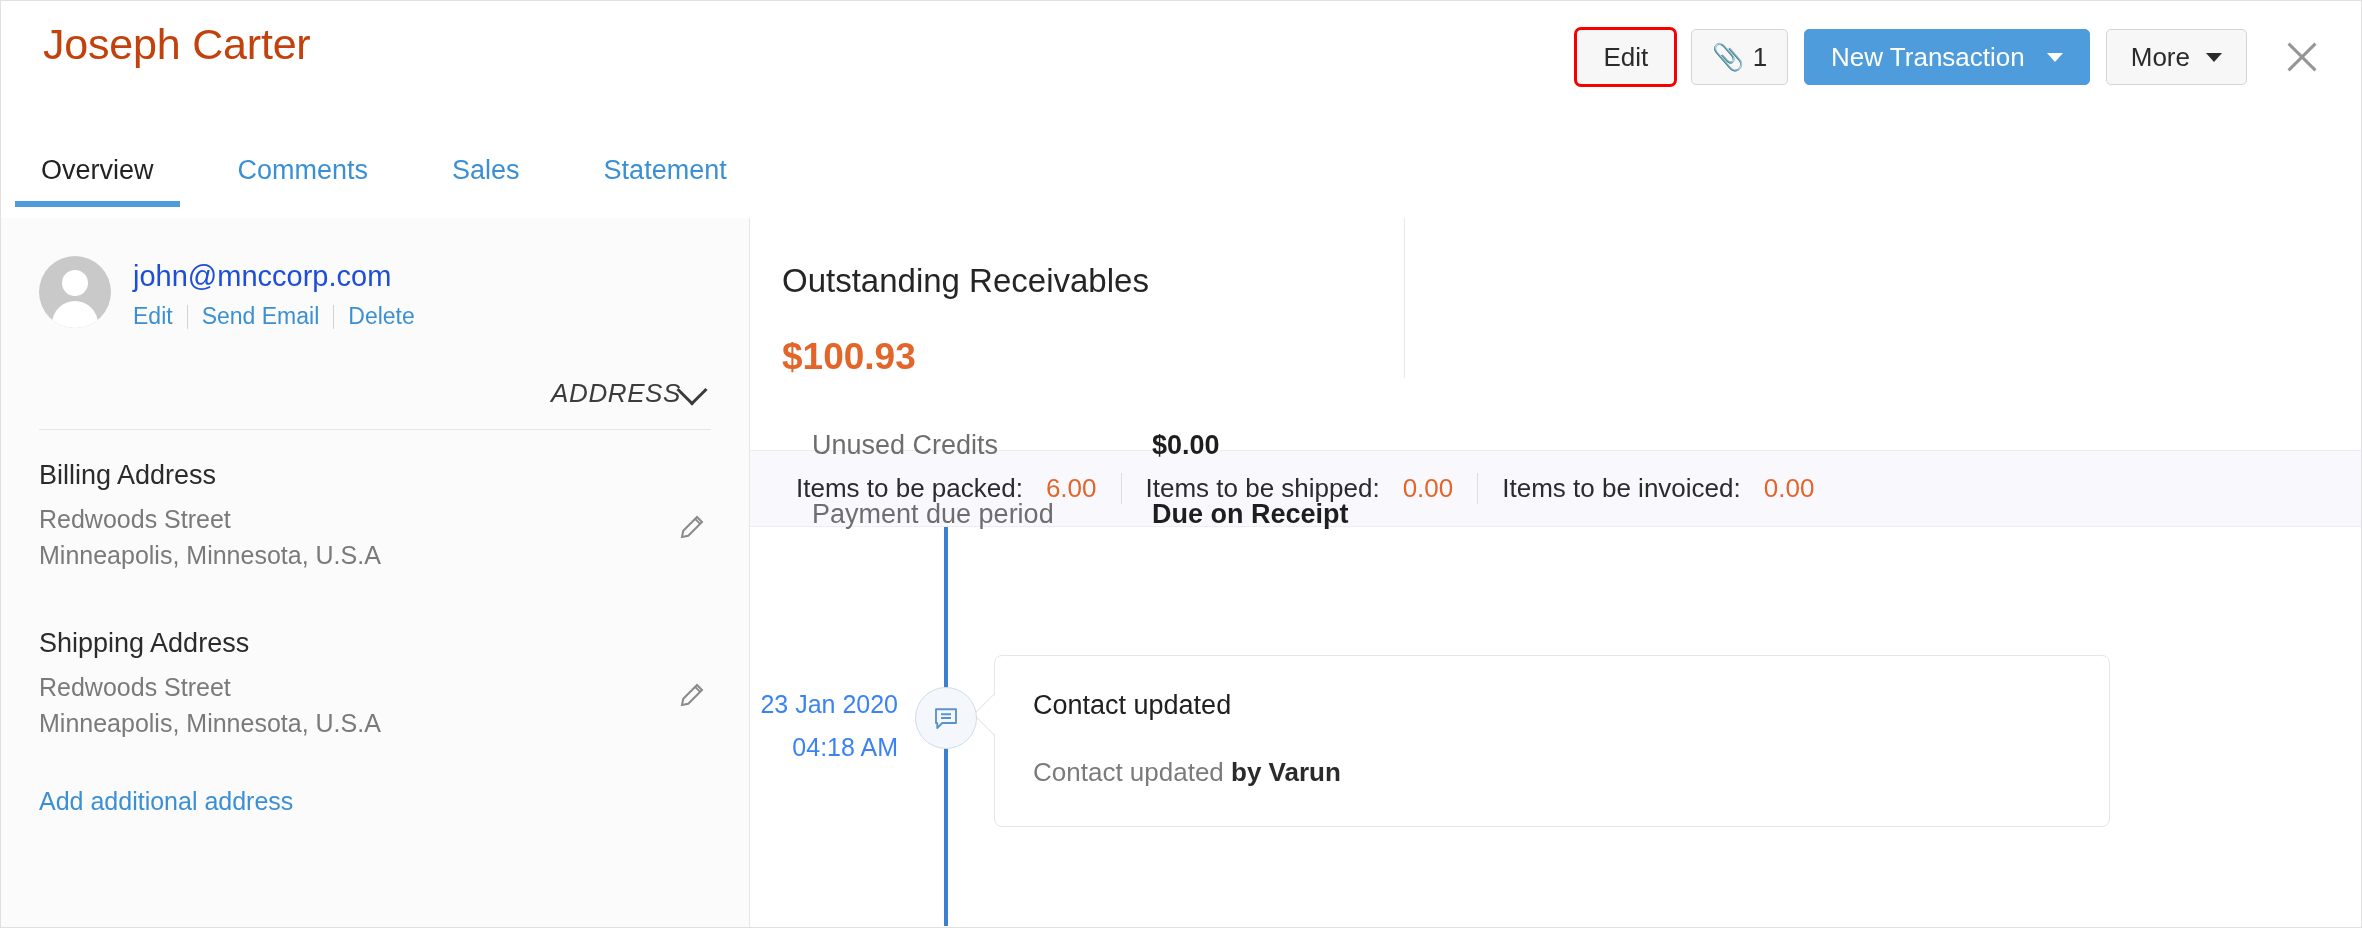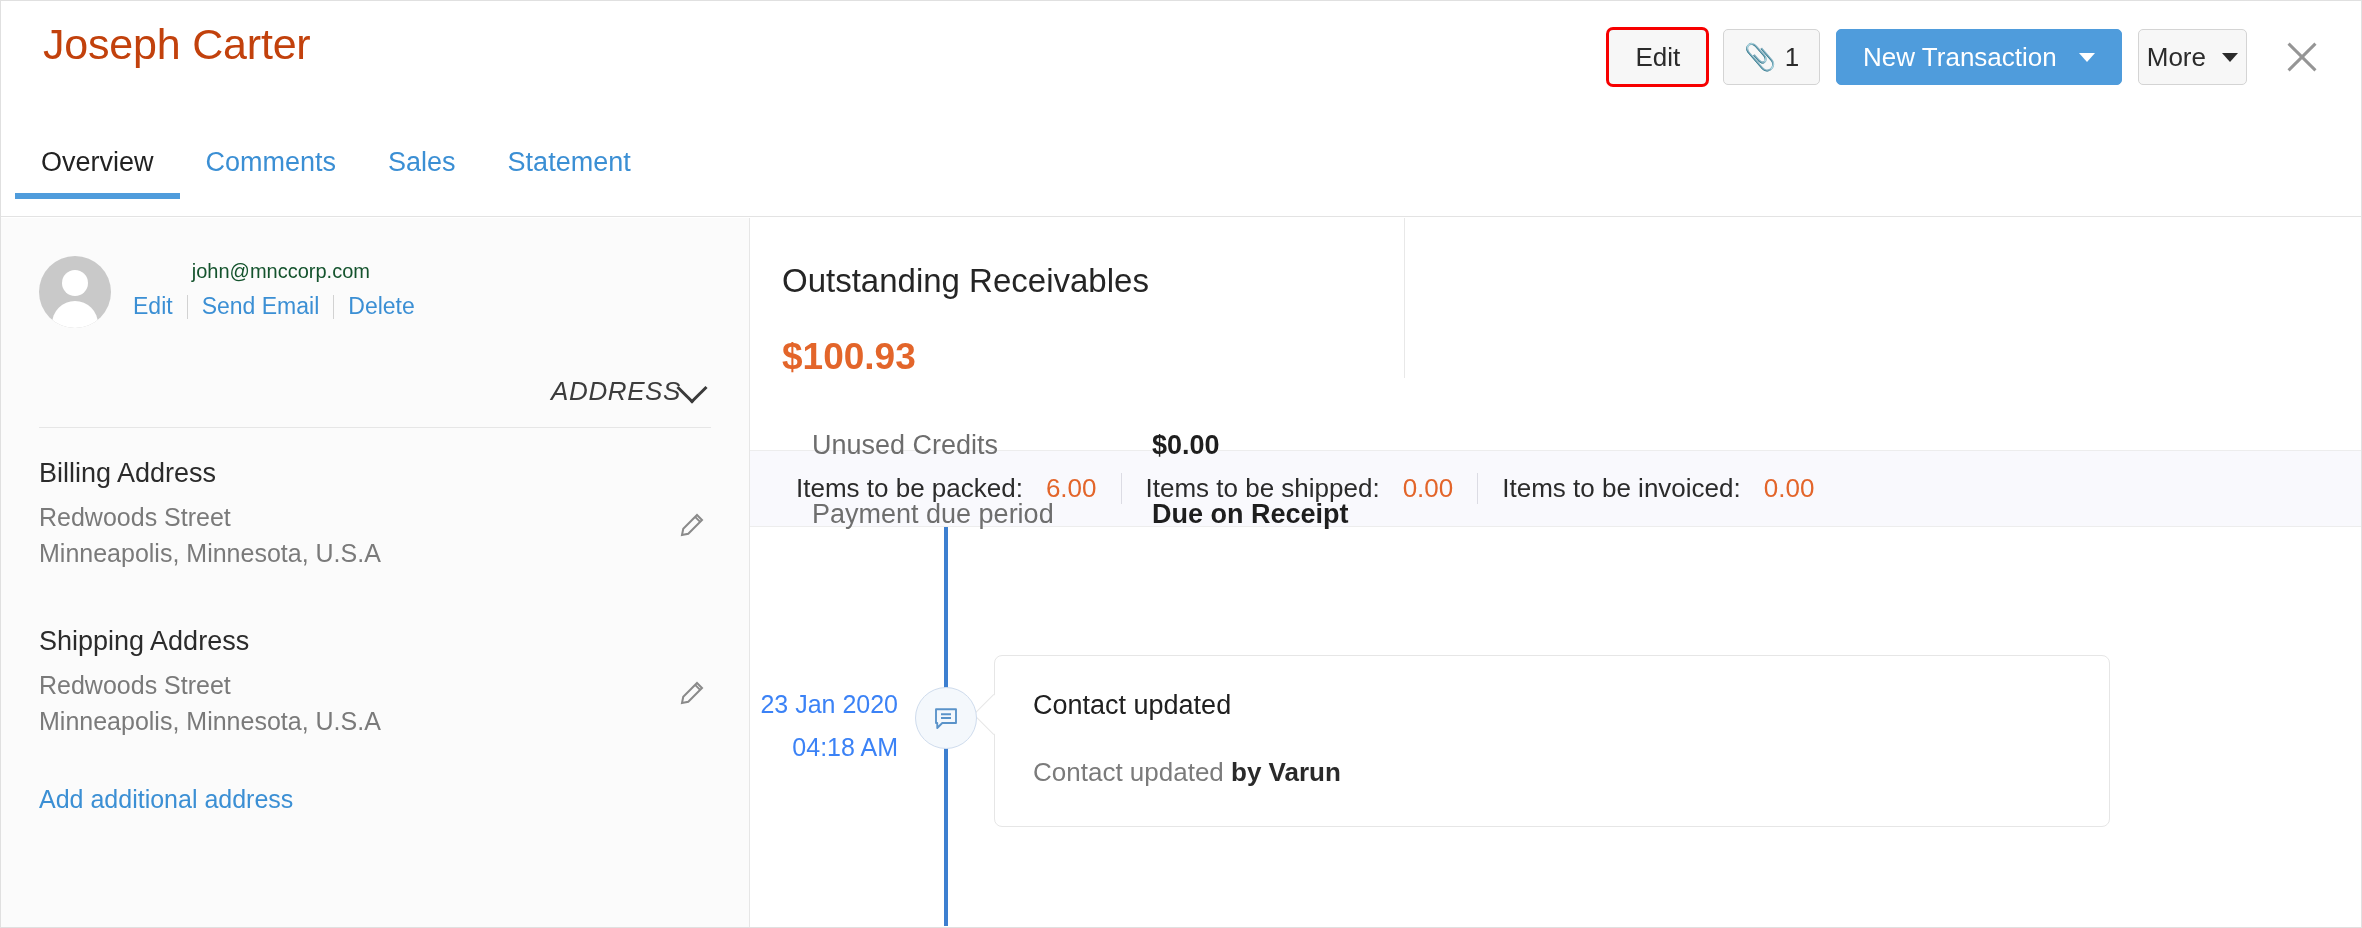--- a/index.html
+++ b/index.html
@@ -70,21 +70,21 @@
     gap: 8px;
   }
   .btn-primary {
     padding: 0 26px;
     background: #4f9cdc;
     border: 1px solid #4f9cdc;
     color: #ffffff;
     gap: 22px;
   }
   .btn-more {
-    padding: 0 8px;
+    padding: 0 24px;
     background: #f7f7f7;
     border: 1px solid #d4d4d4;
     color: #2b2b2b;
     gap: 16px;
   }
   .caret {
     width: 0; height: 0;
     border-left: 8px solid transparent;
     border-right: 8px solid transparent;
     border-top: 9px solid currentColor;
@@ -104,27 +104,28 @@
     width: 3px; height: 38px;
     background: #555;
   }
   .close-x::before { transform: translateX(-50%) rotate(45deg); }
   .close-x::after  { transform: translateX(-50%) rotate(-45deg); }
   .clip-icon { font-size: 26px; line-height: 1; display:inline-block; transform: rotate(0deg);}
 
   
   .tabs {
     position: absolute;
-    left: 0; top: 148px;
+    left: 0; top: 156px;
     width: 100%;
     height: 68px;
     display: flex;
     align-items: flex-start;
     border-bottom: 1px solid #e3e3e3;
     padding-left: 14px;
+    gap: 32px;
   }
   .tab {
     position: relative;
     padding: 0 26px 22px 26px;
     font-size: 27px;
     color: #3b8fd4;
     cursor: pointer;
     line-height: 1;
   }
   .tab.active { color: #222222; }
@@ -178,24 +179,23 @@
   .avatar::after {
     content: "";
     position: absolute;
     left: 50%; top: 45px;
     transform: translateX(-50%);
     width: 46px; height: 40px;
     border-radius: 24px 24px 0 0;
     background: #ffffff;
   }
   .contact-email {
-    font-size: 20px;
-    color: #14532d;
+    font-size: 29px;
+    color: #1d4ed8;
     margin-top: 4px;
-    text-align: center;
   }
   .contact-links {
     margin-top: 10px;
     display: flex;
     align-items: center;
     font-size: 23px;
   }
   .contact-links a {
     color: #3b8fd4;
     text-decoration: none;

